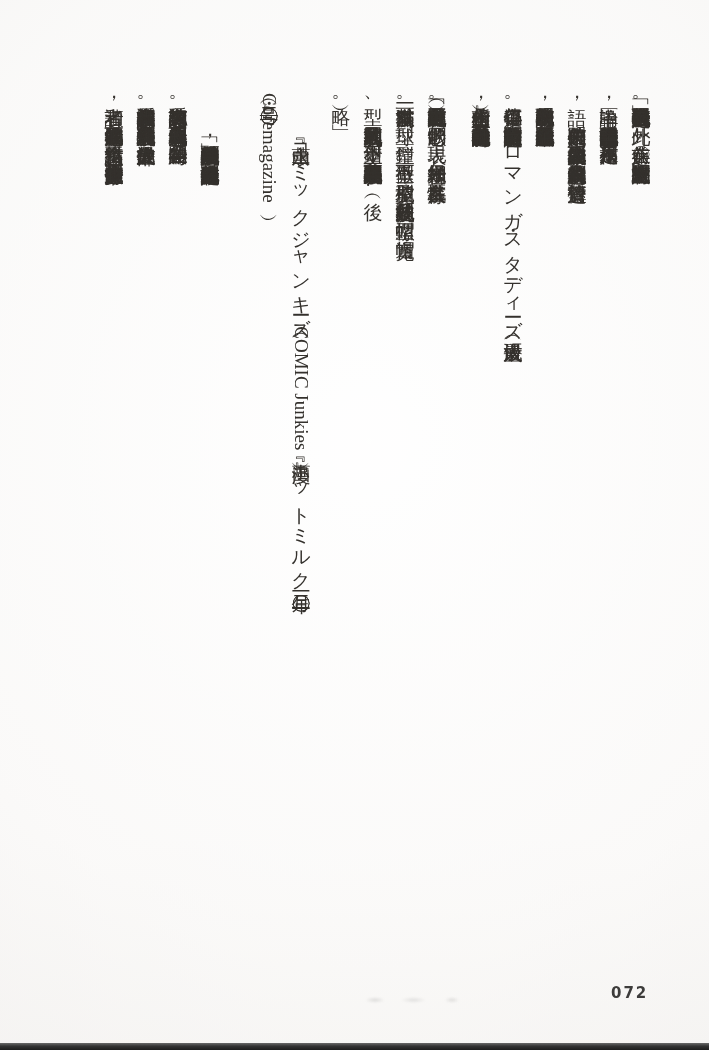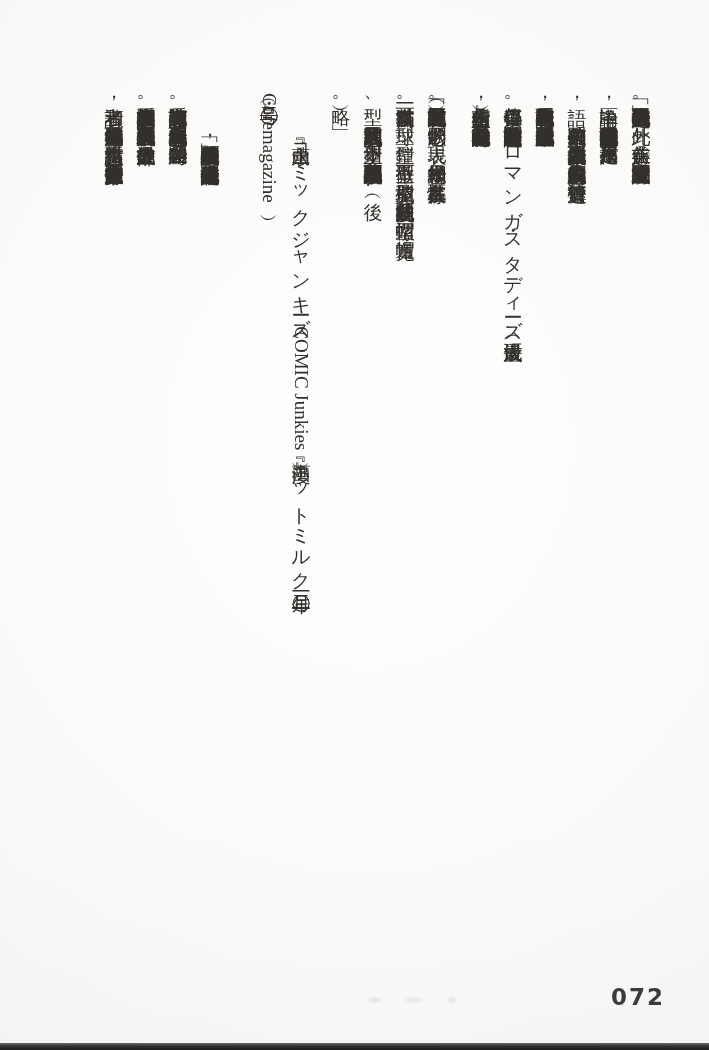--- a/index.html
+++ b/index.html
@@ -33,21 +33,21 @@
   .col.sep-a{margin-left:25px;}  
   .col.sep-b{margin-left:21px;}  
   .col.sep-c{margin-left:40px;}  
   .col.ind2{text-indent:2em;}    
 
   .page-number{
     position:absolute;
     left:611px;top:984px;
     font-family:"DejaVu Sans","Liberation Sans",sans-serif;
     font-weight:bold;
-    font-size:23px;
+    font-size:15px;
     letter-spacing:2px;
     color:#3d3c3b;
     text-align:center;
   }
   
   .smudge{
     position:absolute;
     left:364px;top:995px;
     width:110px;height:10px;
     background:

